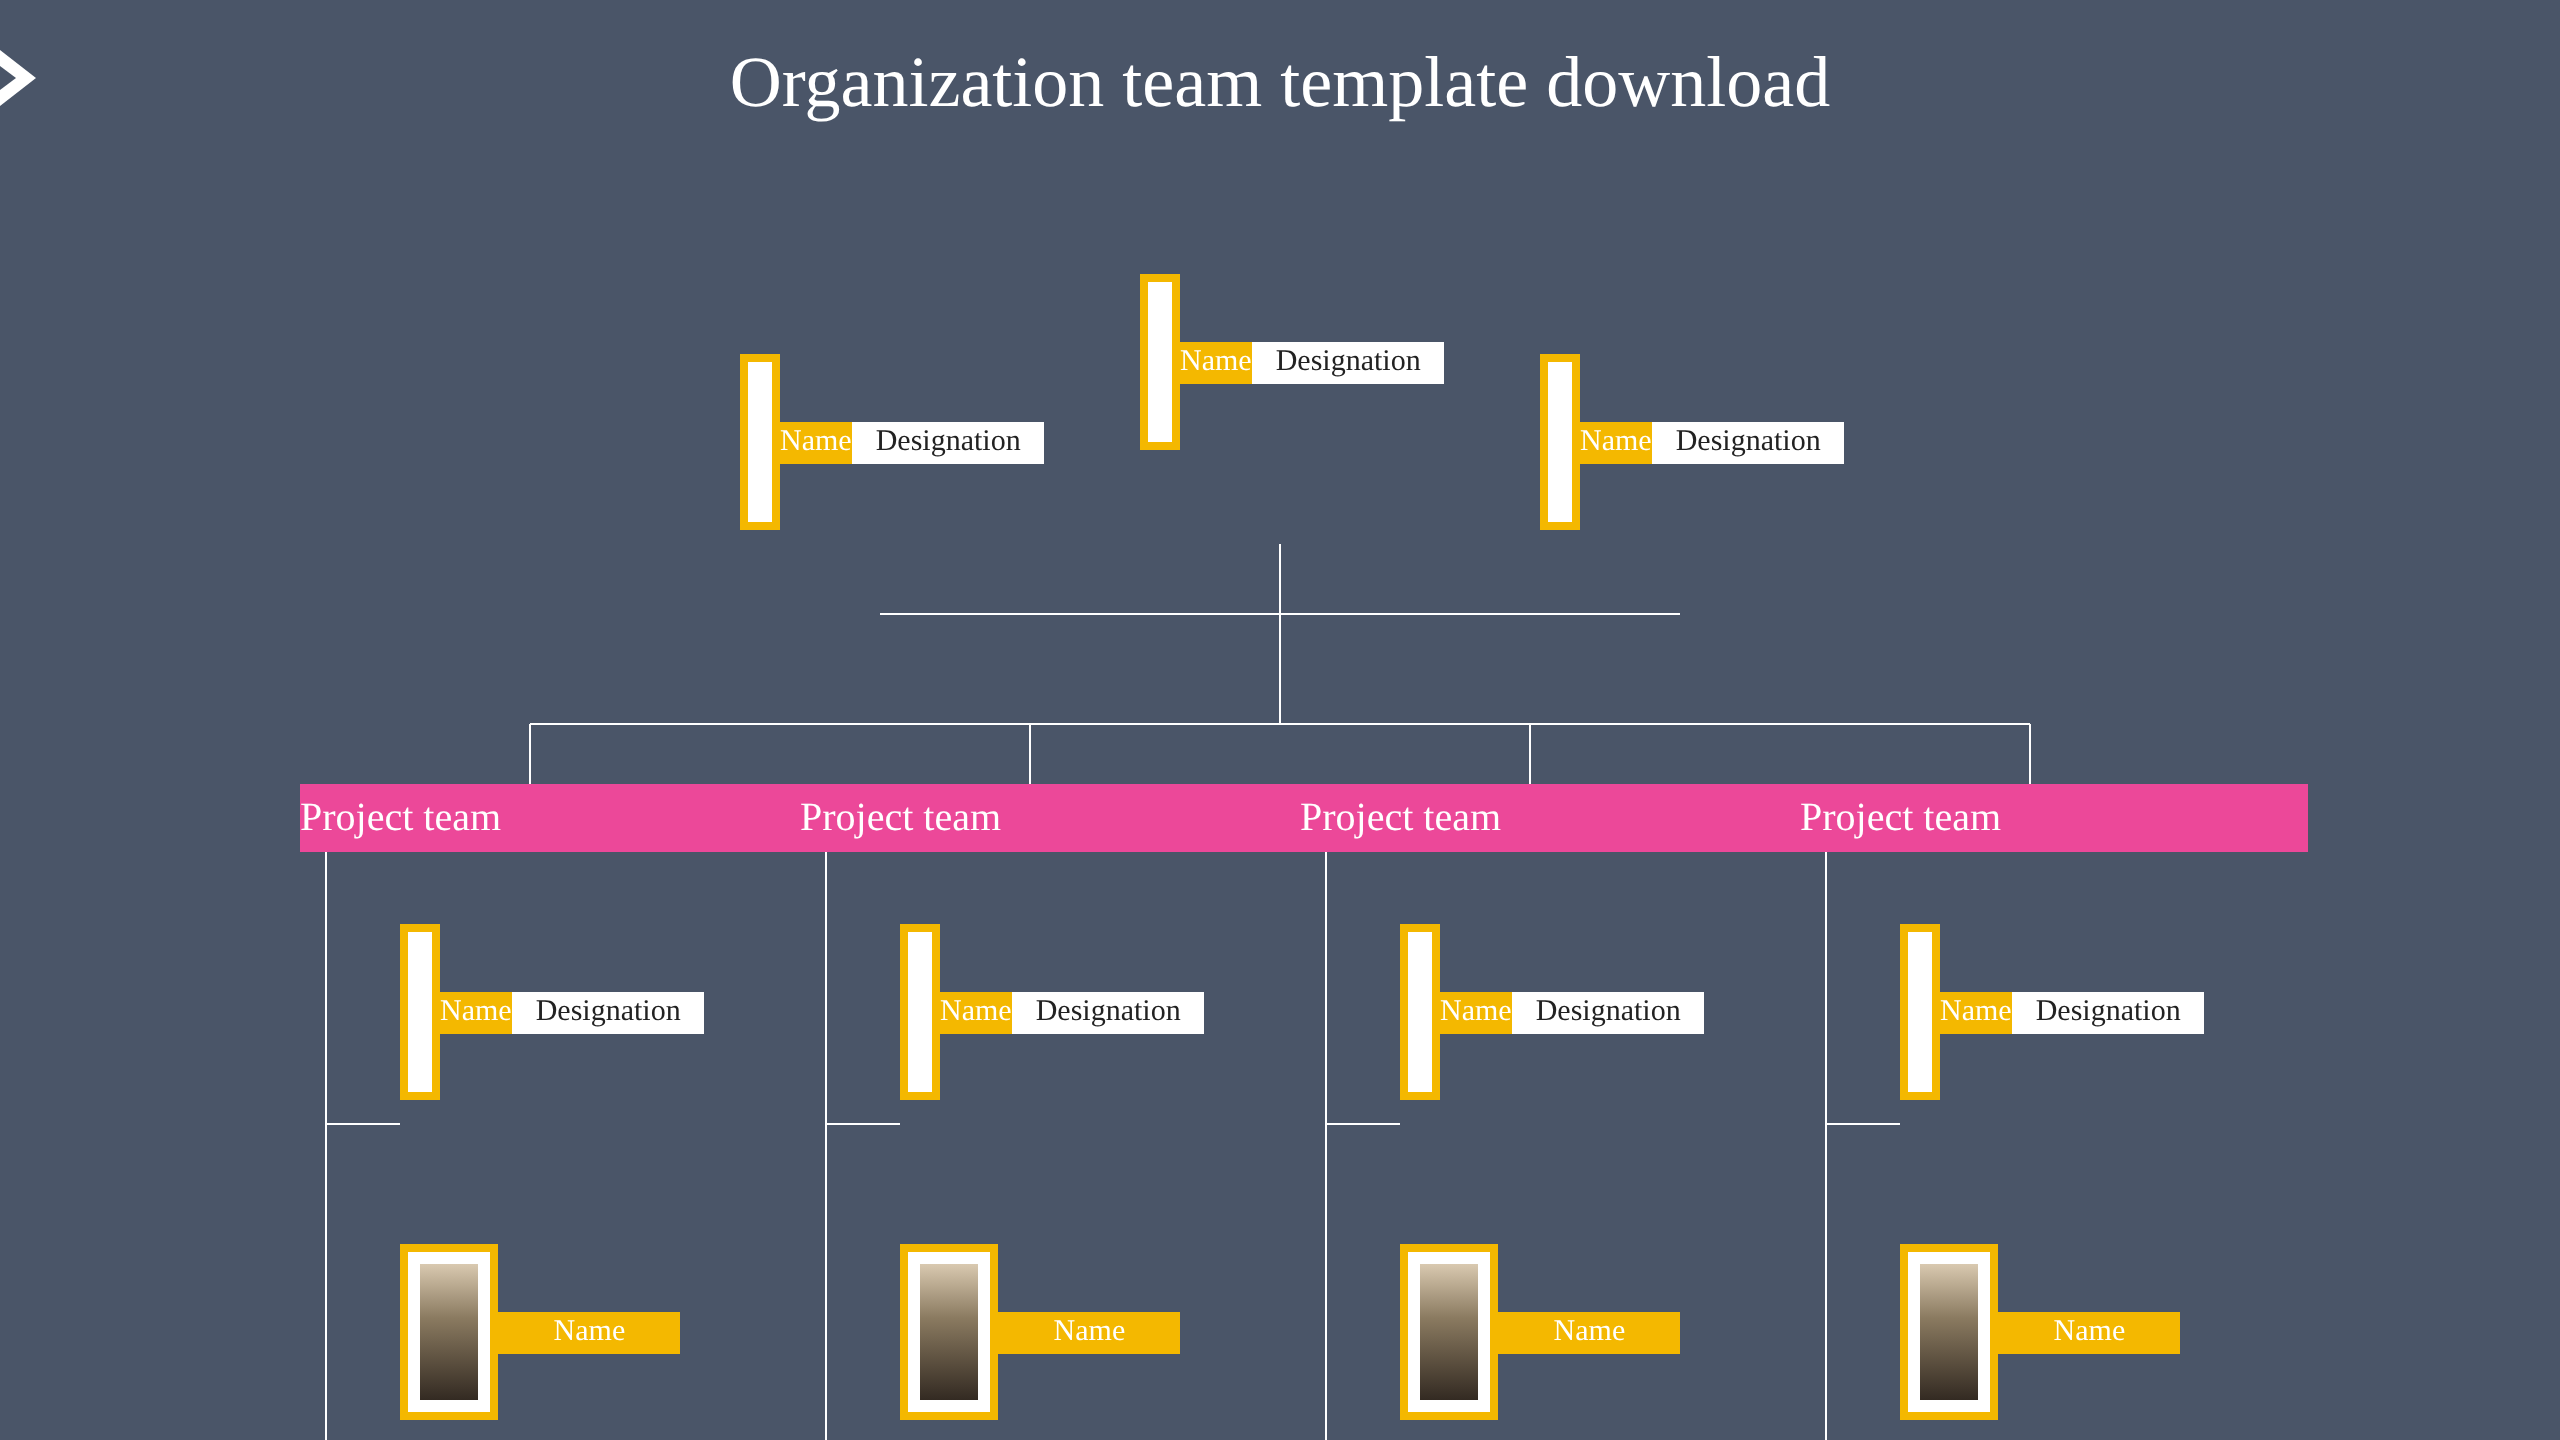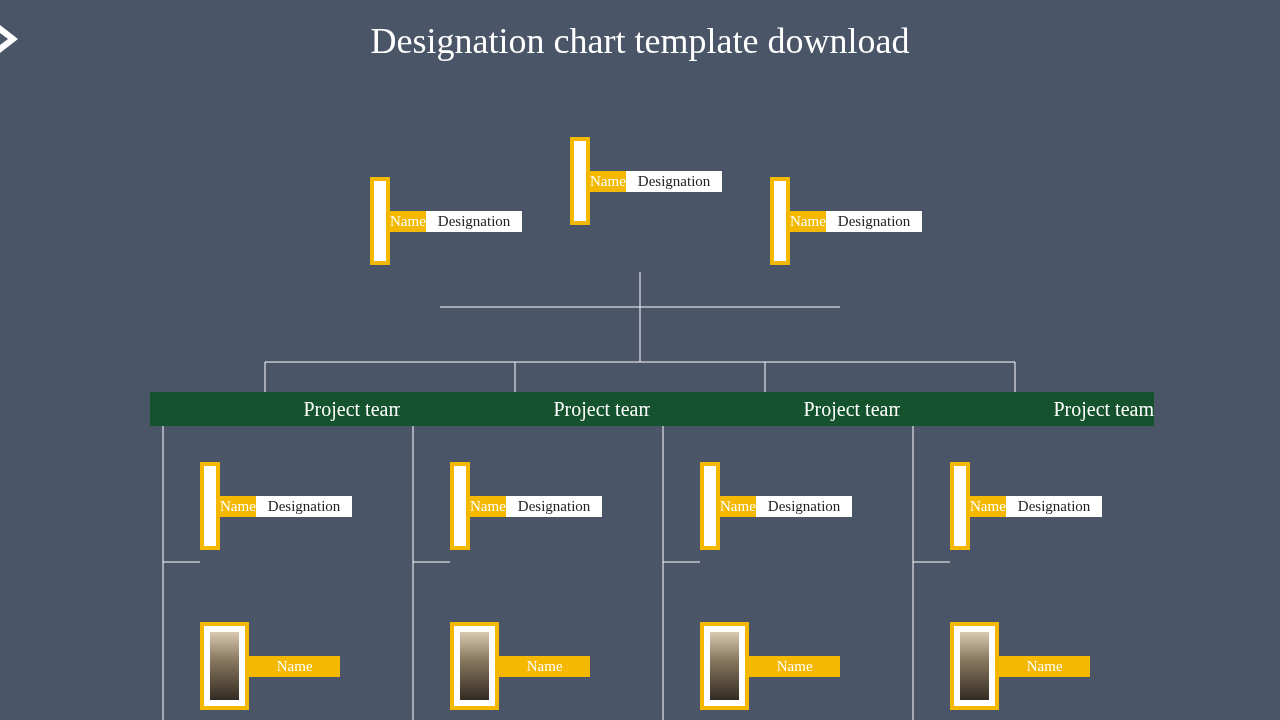--- a/index.html
+++ b/index.html
@@ -88,23 +88,23 @@
     font-size: 15px;
     padding: 2px 12px;
     font-family: Georgia, serif;
   }
 
   
   .team-label {
     position: absolute;
     width: 254px;
     height: 34px;
-    background: #14532d;
+    background: #ec4899;
     color: #fff;
-    text-align: right;
+    text-align: left;
     line-height: 34px;
     font-size: 20px;
     font-family: Georgia, serif;
   }
 
   
   .lines {
     position: absolute;
     top: 0; left: 0;
     width: 1280px;
@@ -113,21 +113,21 @@
   }
   .lines line {
     stroke: #fff;
     stroke-width: 1;
   }
 </style>
 </head>
 <body>
 
 <div class="arrow-marker"></div>
-<h1 class="title">Designation chart template download</h1>
+<h1 class="title">Organization team template download</h1>
 
 <div class="chart">
 
   <svg class="lines">
 
     <line x1="640" y1="210" x2="640" y2="245"></line>
     <line x1="440" y1="245" x2="840" y2="245"></line>
     <line x1="440" y1="245" x2="440" y2="245"></line>
 
     <line x1="510" y1="245" x2="510" y2="245"></line>

